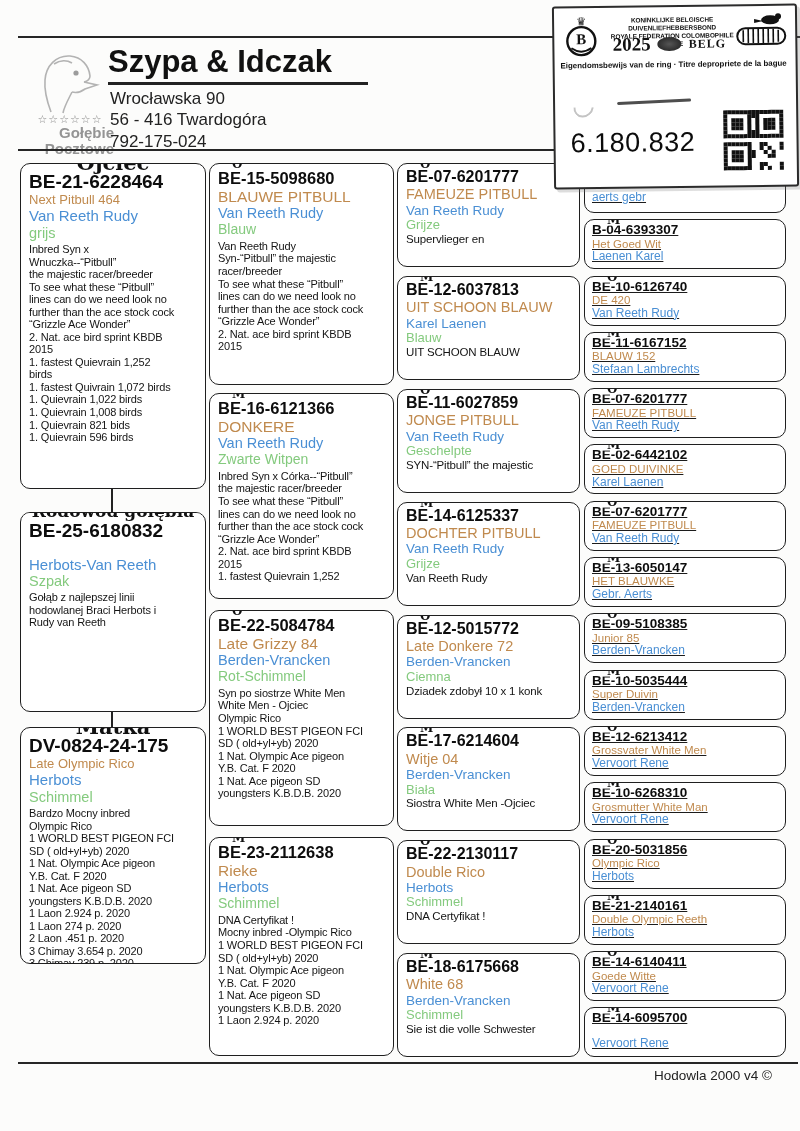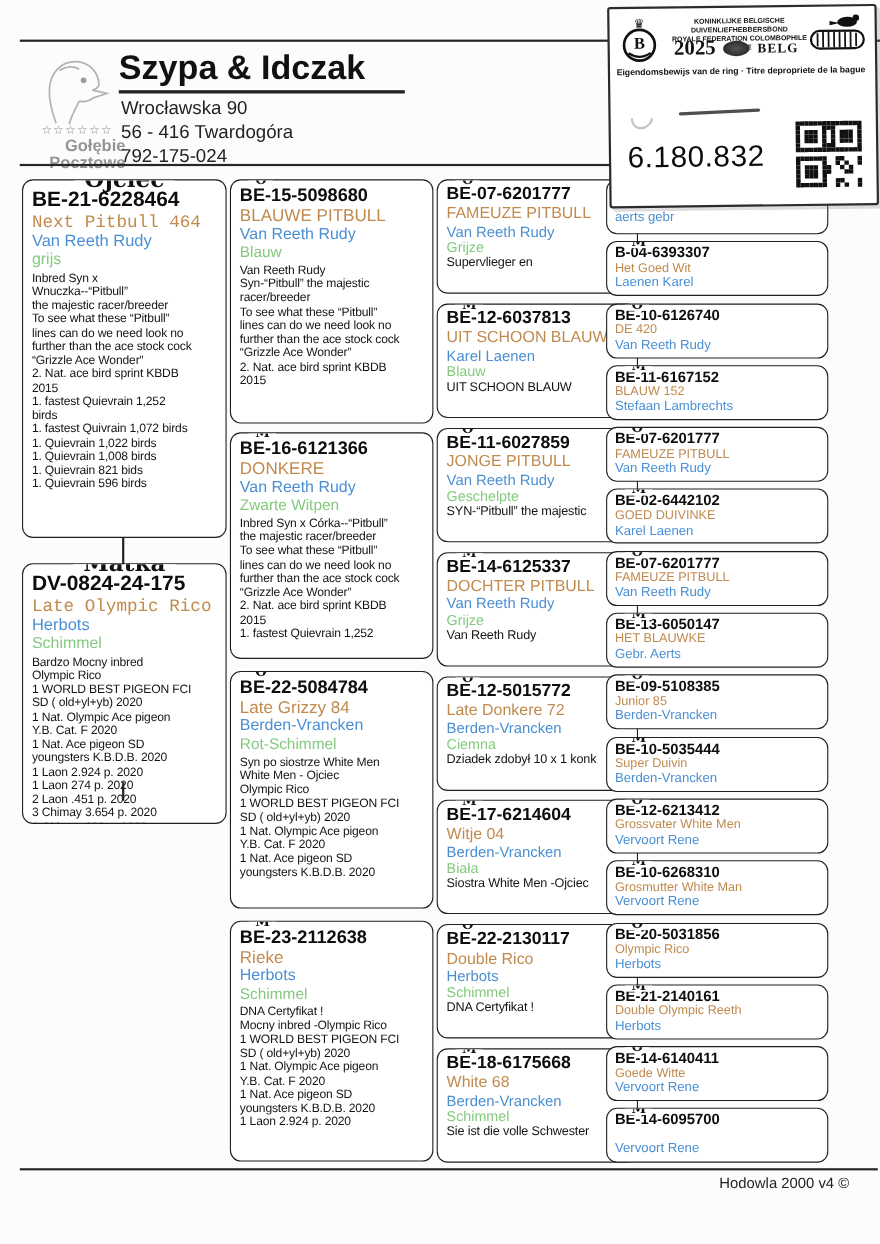--- a/index.html
+++ b/index.html
@@ -19,38 +19,38 @@
          border-bottom:3px solid #222;padding:0 36px 2px 0;}
   .addr{position:absolute;left:110px;font-size:17px;color:#222;}
   .addr1{top:89px;} .addr2{top:110px;} .addr3{top:132px;}
   
   .credit{position:absolute;right:28px;top:1068px;font-size:13.5px;color:#222;}
   
   .col{position:absolute;top:163px;display:flex;flex-direction:column;}
   .col1{left:20px;width:186px;}
   .col2{left:209px;width:185px;}
   .col3{left:397px;width:183px;}
-  .col4{left:551px;width:202px;}
+  .col4{left:584px;width:202px;text-decoration:underline;}
   
   .pbox{position:relative;background:#fff;border:1.6px solid #1f1f1f;border-radius:10px;
         padding:5px 8px 2px 8px;box-sizing:border-box;overflow:hidden;}
   .pbox-label{position:absolute;top:-1px;left:16px;transform:translateY(-45%);background:#fff;
         padding:0 6px;font-family:"DejaVu Serif",serif;font-weight:bold;font-size:12px;color:#111;line-height:1;}
   .pbox-label.big{left:50%;transform:translate(-50%,-52%);font-size:21px;white-space:nowrap;padding:0 9px;}
   .subject .pbox-label.big{font-size:17px;}
   .pbox .line{min-height:1em;line-height:1.14;}
   .ringno{font-weight:bold;color:#0d0d0d;}
   .pname{color:#c08a4e;}
   .owner{color:#4a8fd4;}
   .pcolor{color:#84ca7e;}
   .desc{color:#141414;font-size:11px;line-height:1.22;letter-spacing:-0.15px;white-space:pre-line;margin-top:2px;}
   
   .g1{padding-top:7px;}
   .g1 .ringno{font-size:19px;}
-  .g1 .pname{font-size:16px;font-family:Liberation Mono, monospace;}
+  .g1 .pname{font-size:13px;}
   .g1 .owner{font-size:15px;}
   .g1 .pcolor{font-size:14.5px;}
   .g1.father{height:326px;margin-bottom:23px;}
   .g1.subject{height:200px;margin-bottom:15px;}
   .g1.subject .ringno{margin-bottom:14px;}
   .g1.mother{height:237px;}
   .gen2 .ringno{font-size:16.5px;}
   .gen2 .pname{font-size:15.5px;}
   .gen2 .owner{font-size:14.5px;}
   .gen2 .pcolor{font-size:14px;}
@@ -145,20 +145,29 @@
 2015
 1. fastest Quievrain 1,252
 birds
 1. fastest Quivrain 1,072 birds
 1. Quievrain 1,022 birds
 1. Quievrain 1,008 birds
 1. Quievrain 821 bids
 1. Quievrain 596 birds</div>
         <span class="tick tick-r"></span>
       </div>
+      <div class="pbox g1 subject">
+        <div class="pbox-label big">Rodowód gołębia</div>
+        <div class="line ringno">BE-25-6180832</div>
+        <div class="line owner">Herbots-Van Reeth</div>
+        <div class="line pcolor">Szpak</div>
+        <div class="line desc">Gołąb z najlepszej linii
+hodowlanej Braci Herbots i
+Rudy van Reeth</div>
+      </div>
       <div class="pbox g1 mother">
         <div class="pbox-label big">Matka</div>
         <div class="line ringno">DV-0824-24-175</div>
         <div class="line pname">Late Olympic Rico</div>
         <div class="line owner">Herbots</div>
         <div class="line pcolor">Schimmel</div>
         <div class="line desc">Bardzo Mocny inbred
 Olympic Rico
 1  WORLD BEST PIGEON FCI
 SD ( old+yl+yb) 2020

